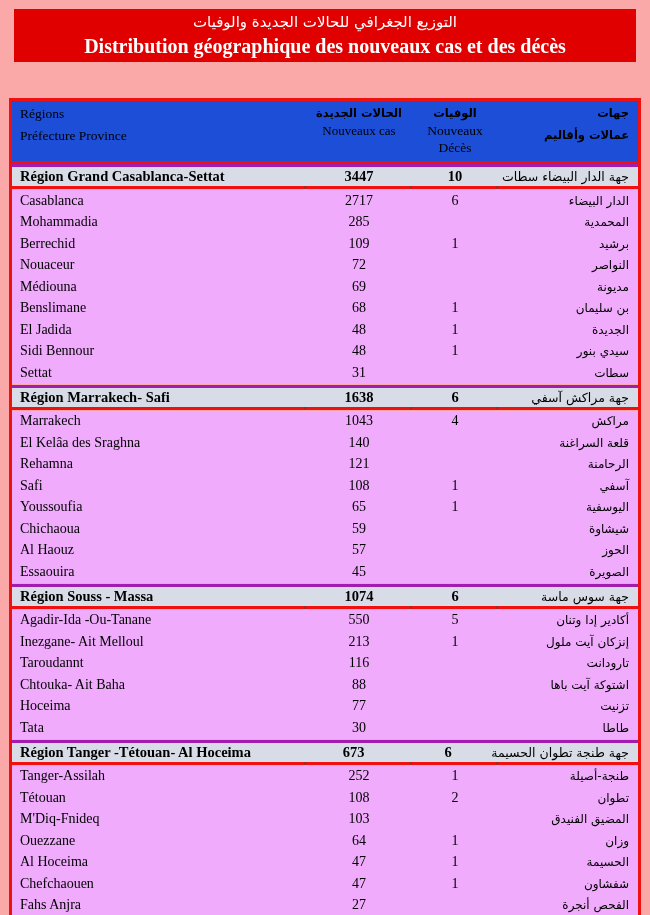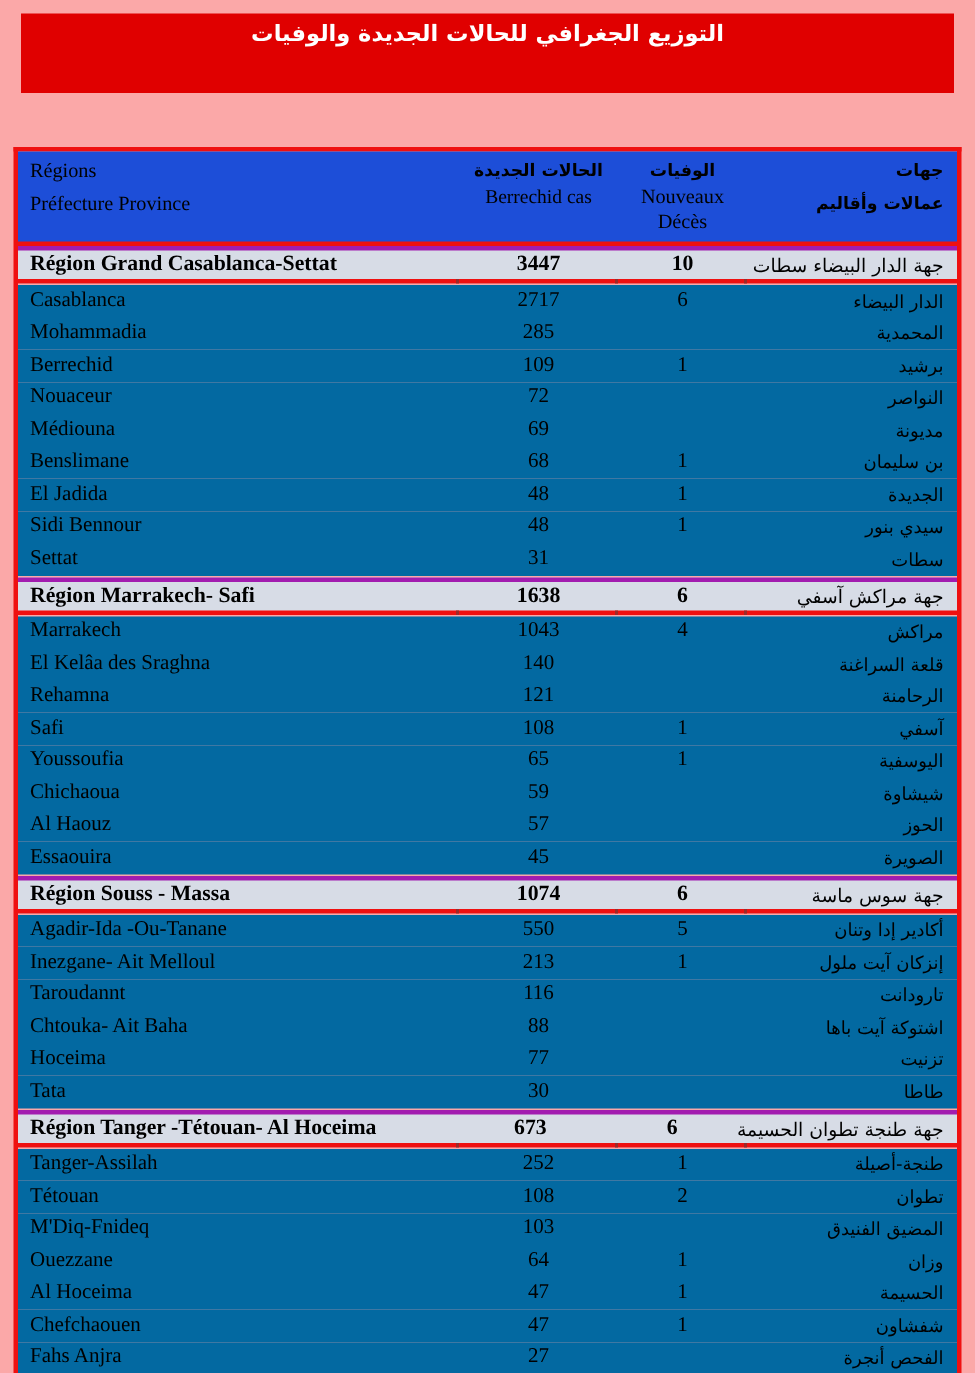--- a/index.html
+++ b/index.html
@@ -23,21 +23,21 @@
     height: 53px;
     background: #e00000;
     box-sizing: border-box;
     padding-top: 2px;
     text-align: center;
     color: #ffffff;
   }
   .title-ar {
     direction: rtl;
     font-family: "DejaVu Sans", sans-serif;
-    font-weight: bold;
+    font-weight: normal;
     font-size: 15px;
     line-height: 22px;
     letter-spacing: 0px;
     white-space: nowrap;
   }
   .title-fr {
     font-family: "Liberation Serif", serif;
     font-weight: bold;
     font-size: 20px;
     line-height: 26px;
@@ -107,21 +107,21 @@
   }
   .region .c-fr  { font-size: 14.5px; white-space: nowrap; }
   .region .c-cas { font-size: 14.5px; text-align: center; }
   .region .c-dec { font-size: 14.5px; }
   .region .c-ar  { font-size: 12.5px; font-weight: normal; white-space: nowrap; }
 
   
   .drow {
     height: 21.5px;
     align-items: center;
-    background: #0369a1;
+    background: #f0abfc;
     justify-content: space-between;
   }
   .drow .c-fr  { font-size: 14px; white-space: nowrap; }
   .drow .c-cas { font-size: 14px; }
   .drow .c-dec { font-size: 14px; }
   .drow .c-ar  { font-size: 12px; white-space: nowrap; }
 
   .section-body { padding-top: 1px; padding-bottom: 1px; }
 
   
@@ -132,32 +132,33 @@
     width: 2px;
     height: 3px;
     background: #9c2a2a;
   }
 </style>
 </head>
 <body>
 
 <div class="title-banner">
   <div class="title-ar">التوزيع الجغرافي للحالات الجديدة والوفيات</div>
+  <div class="title-fr">Distribution géographique des nouveaux cas et des décès</div>
 </div>
 
 <div class="table-wrap">
 
   <div class="row hdr">
     <div class="c-fr">
       <div class="line">Régions</div>
       <div class="line">Préfecture Province</div>
     </div>
     <div class="c-cas">
       <div class="line ar">الحالات الجديدة</div>
-      <div class="line">Berrechid cas</div>
+      <div class="line">Nouveaux cas</div>
     </div>
     <div class="c-dec">
       <div class="line ar">الوفيات</div>
       <div class="line">Nouveaux</div>
       <div class="line">Décès</div>
     </div>
     <div class="c-ar">
       <div class="line">جهات</div>
       <div class="line">عمالات وأقاليم</div>
     </div>

